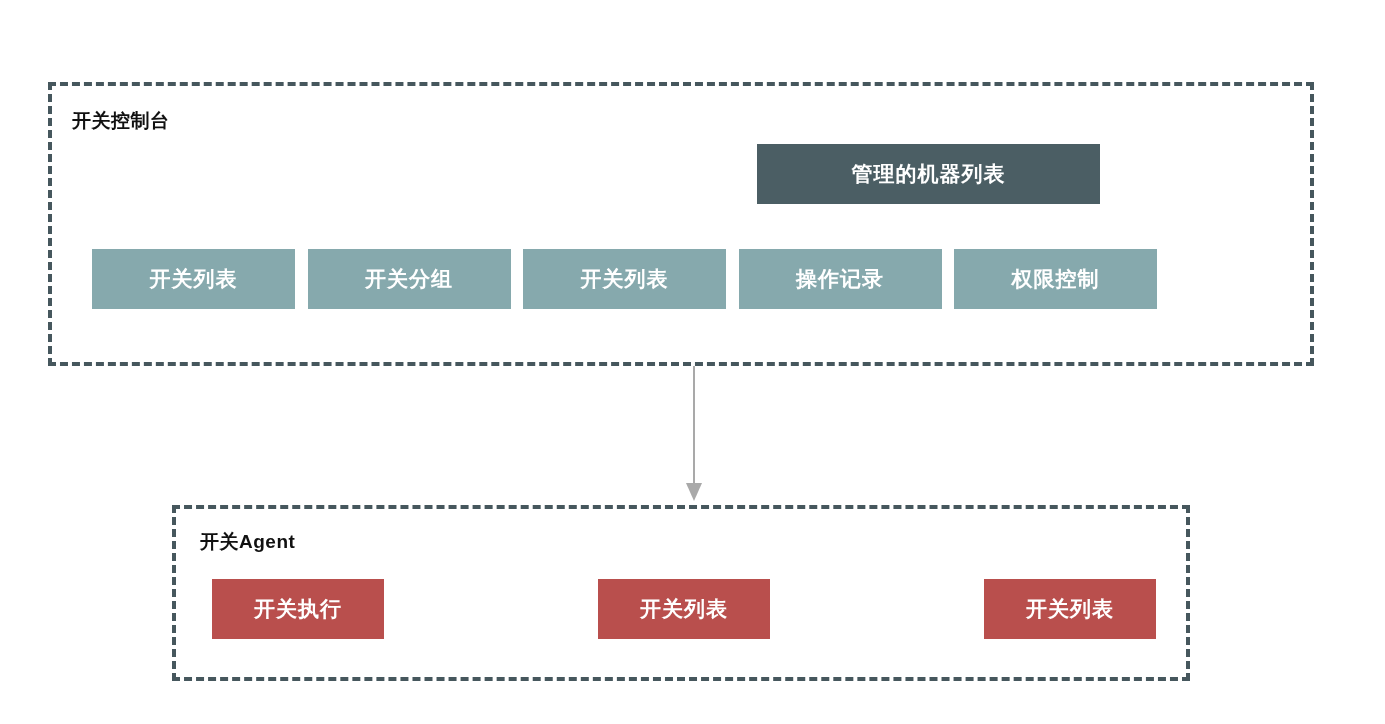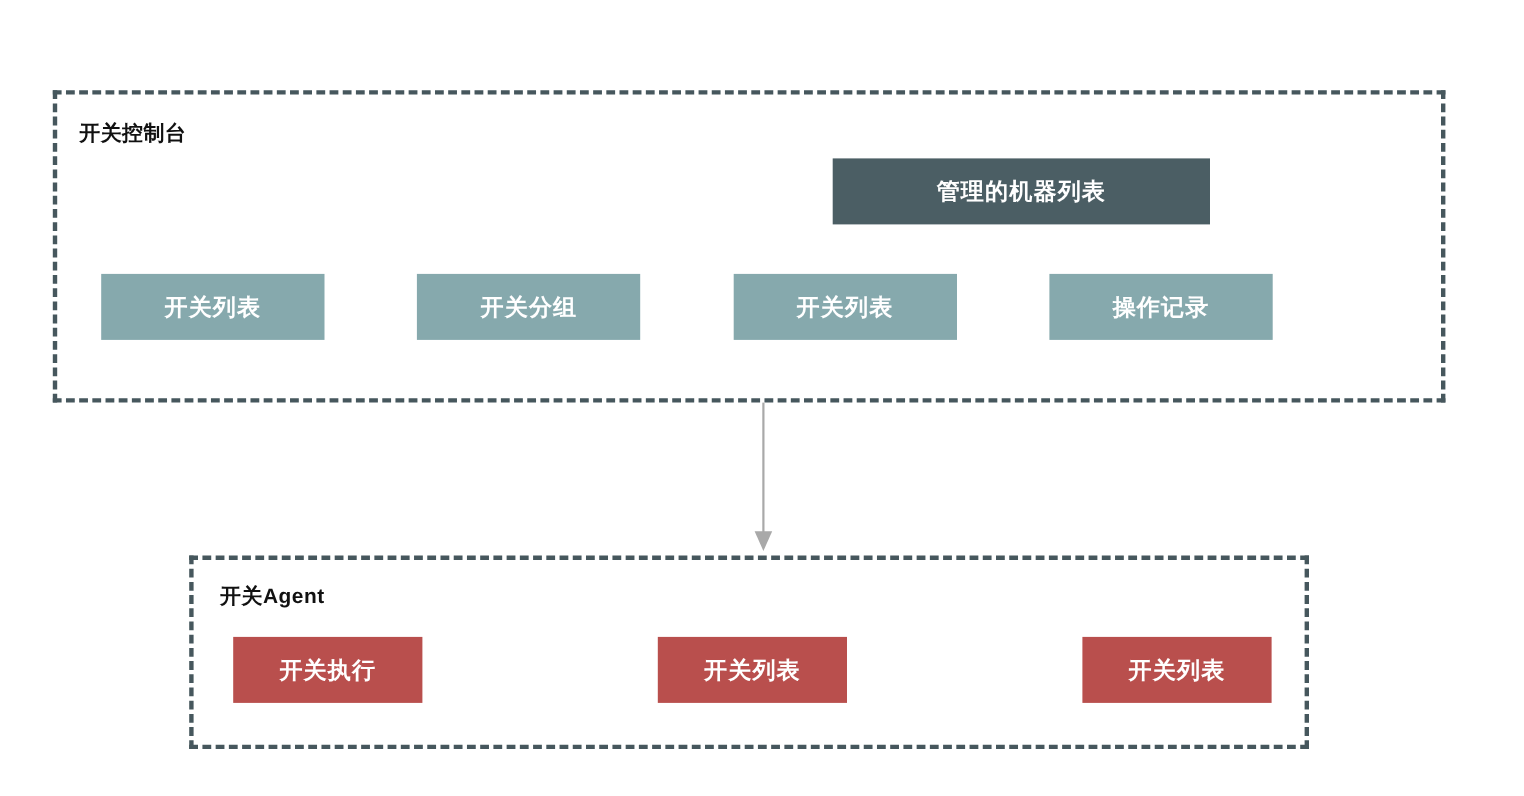--- a/index.html
+++ b/index.html
@@ -95,20 +95,23 @@
       </div>
       <div class="node teal-node">
         <span>开关分组</span>
       </div>
       <div class="node teal-node">
         <span>开关列表</span>
       </div>
       <div class="node teal-node">
         <span>操作记录</span>
       </div>
+      <div class="node teal-node">
+        <span>权限控制</span>
+      </div>
     </div>
   </div>
 
   <div class="arrow">
     <div class="arrow-line"></div>
     <div class="arrow-head"></div>
   </div>
 
   <div class="dashed-container container-agent">
     <div class="container-label label-agent">开关Agent</div>

